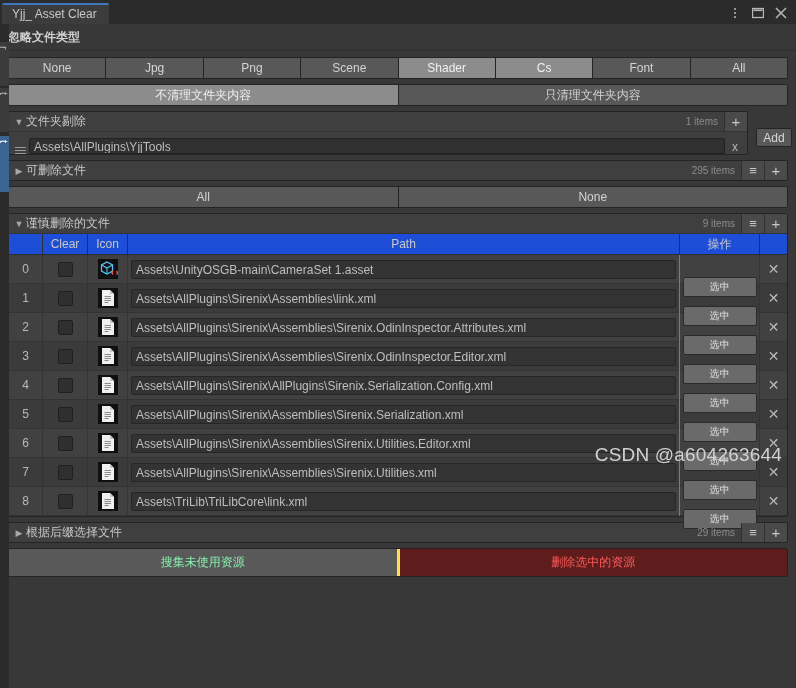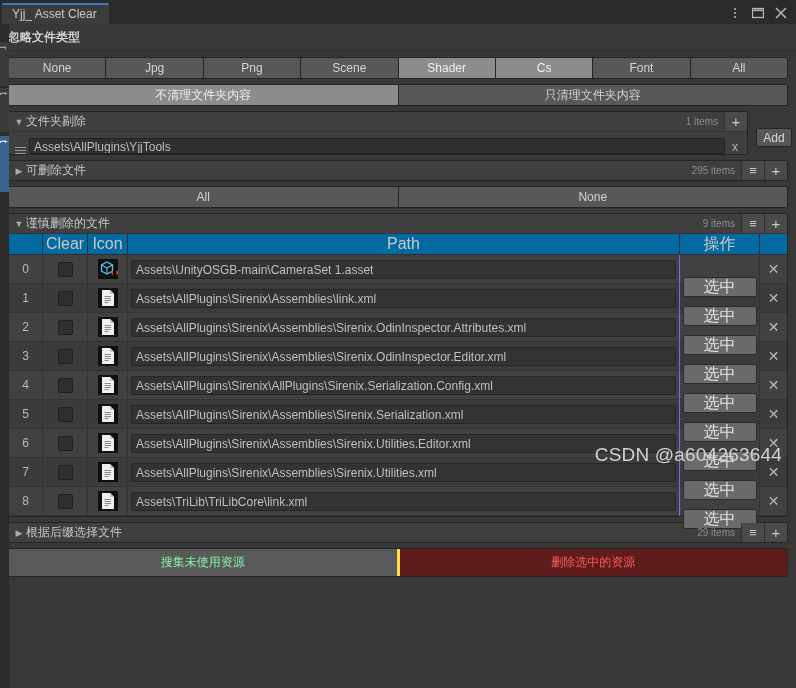--- a/index.html
+++ b/index.html
@@ -245,25 +245,25 @@
 
   
   .tablewrap {
     margin: 0;
     background: #3f3f3f;
     border-top: 1px solid #343434;
   }
   .thead {
     display: flex;
     height: 20px;
-    background: #0369a1;
+    background: #1d4ed8;
     border-bottom: 1px solid #2e2e2e;
     align-items: center;
     color: #c9c9c9;
-    font-size: 16px;
+    font-size: 12px;
   }
   .th { display: flex; align-items: center; justify-content: center; box-sizing: border-box; height: 20px; border-right: 1px solid #2e2e2e; }
   .c-idx  { flex: 0 0 34px; }
   .c-clr  { flex: 0 0 45px; }
   .c-icon { flex: 0 0 40px; text-align: right; }
   .c-path { flex: 1 1 auto; }
   .c-op   { flex: 0 0 80px; }
   .c-del  { flex: 0 0 27px; border-right: none; }
 
   .trow {
@@ -300,21 +300,21 @@
     overflow: hidden;
     white-space: nowrap;
   }
   .opbtn {
     width: 72px;
     height: 18px;
     background: #6a6a6a;
     border: 1px solid #2a2a2a;
     border-radius: 2px;
     color: #e2e2e2;
-    font-size: 16px;
+    font-size: 10px;
     display: flex;
     align-items: center;
     justify-content: center;
     margin-top: 36px;
   }
   .delx { color: #b9b9b9; font-size: 14px; font-weight: bold; }
 
   
   .ico { width: 20px; height: 20px; display: block; }
 

